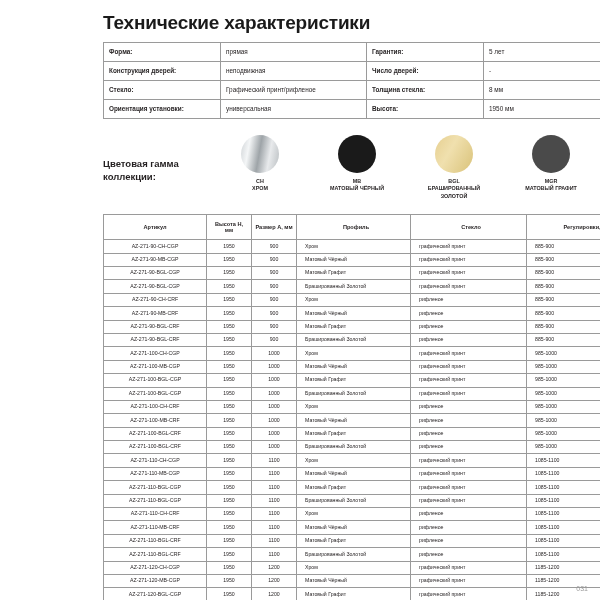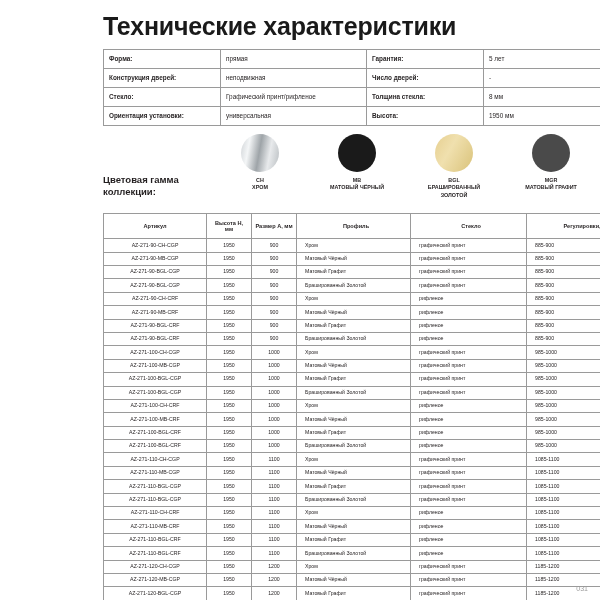--- a/index.html
+++ b/index.html
@@ -15,21 +15,21 @@
     overflow: hidden;
   }
   .page {
     position: relative;
     width: 600px;
     height: 600px;
     box-sizing: border-box;
     padding: 10px 14px 0 103px;
   }
   .title {
-    font-size: 25px;
+    font-size: 19px;
     font-weight: 700;
     letter-spacing: -0.2px;
     margin: 2px 0 8px 0;
     color: #1a1a1a;
   }
   
   table.specs {
     border-collapse: collapse;
     width: 482px;
     table-layout: fixed;
@@ -51,23 +51,23 @@
   }
   td.k2 {
     font-weight: 700;
     width: 106px;
   }
   td.v2 {
     width: 135px;
   }
   
   .gamma-wrap {
-    margin-top: 8px;
+    margin-top: 16px;
     display: flex;
-    align-items: flex-end;
+    align-items: center;
   }
   .gamma-title {
     font-size: 9.5px;
     font-weight: 700;
     line-height: 1.35;
     width: 118px;
     padding-top: 6px;
   }
   .swatches {
     display: flex;

